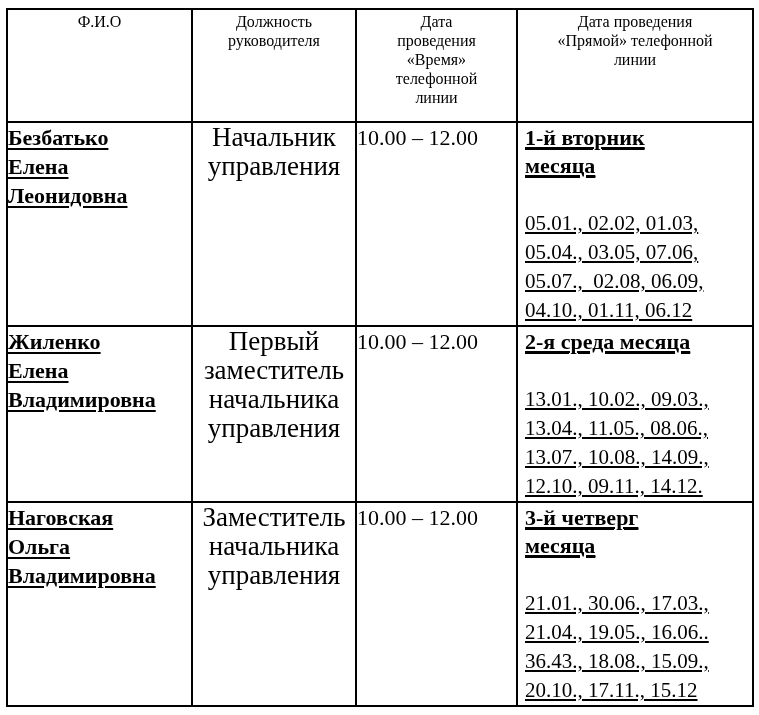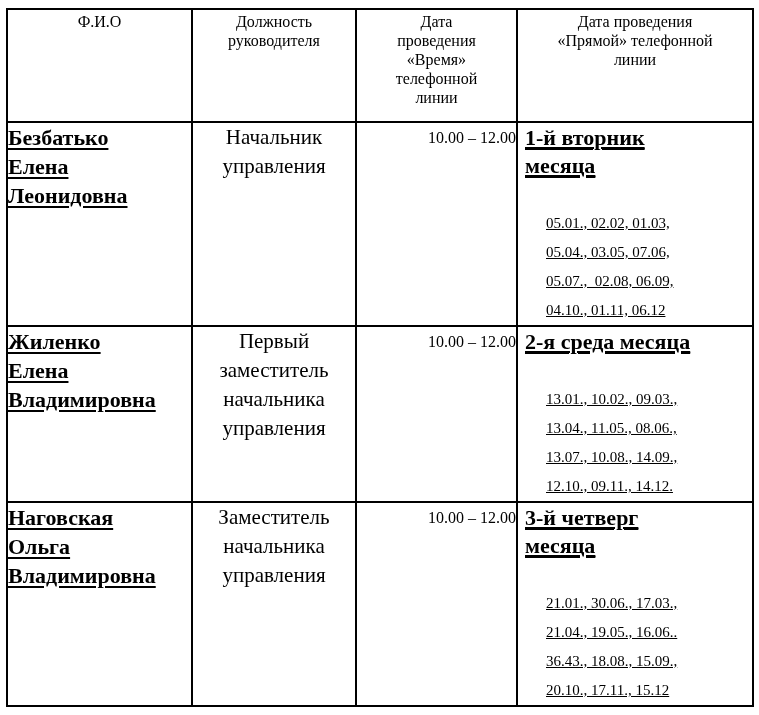--- a/index.html
+++ b/index.html
@@ -55,53 +55,52 @@
     }
     td.name span {
       text-decoration: underline;
       text-decoration-thickness: 2px;
       text-underline-offset: 3px;
       display: block;
     }
     td.pos {
       vertical-align: middle;
       text-align: center;
-      font-size: 21px;
+      font-size: 27px;
       line-height: 29px;
       border-radius: 9px;
     }
     td.pos span { display: block; }
     td.time {
       vertical-align: middle;
-      text-align: right;
-      font-size: 16px;
+      text-align: left;
+      font-size: 22px;
       line-height: 29px;
       border-radius: 18px;
     }
     td.dates {
       padding-left: 7px !important;
       padding-top: 1px !important;
       text-decoration: underline;
     }
     .dates .rule {
       font-weight: bold;
       font-size: 22px;
       line-height: 28px;
       text-decoration: underline;
       text-decoration-thickness: 2px;
       text-underline-offset: 3px;
       display: block;
     }
     .dates .spacer { display: block; height: 29px; }
     .dates .line {
       display: block;
-      font-size: 15px;
+      font-size: 21px;
       line-height: 29px;
       white-space: pre;
-      margin-left: 21px;
     }
   </style>
 </head>
 <body>
 
 <div class="page">
   <table class="schedule">
     <colgroup>
       <col class="c1">
         <col class="c2">

